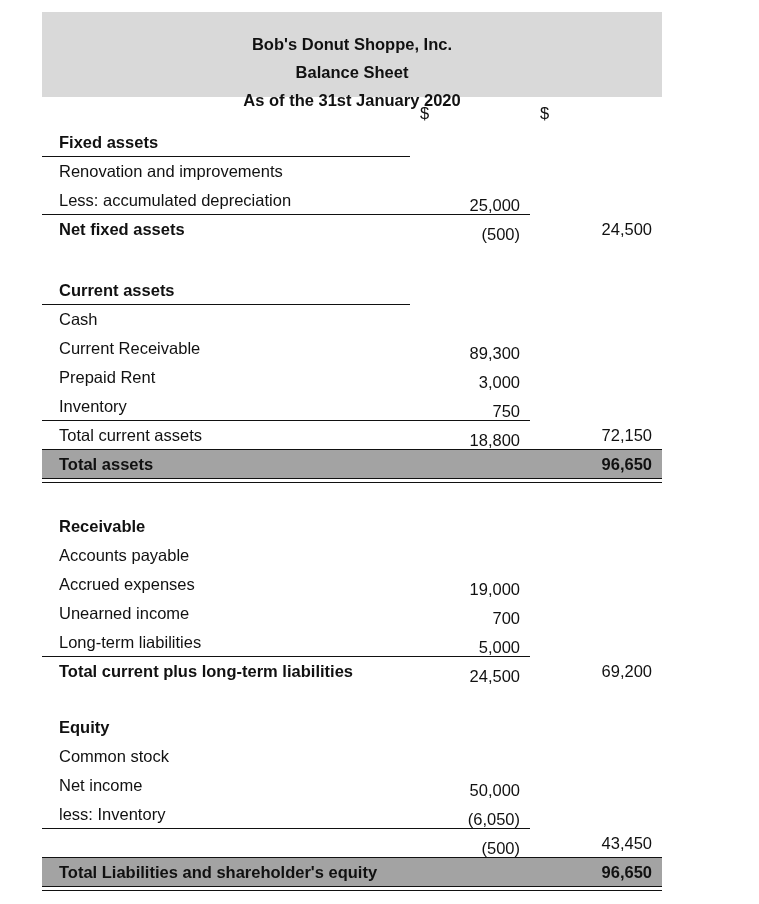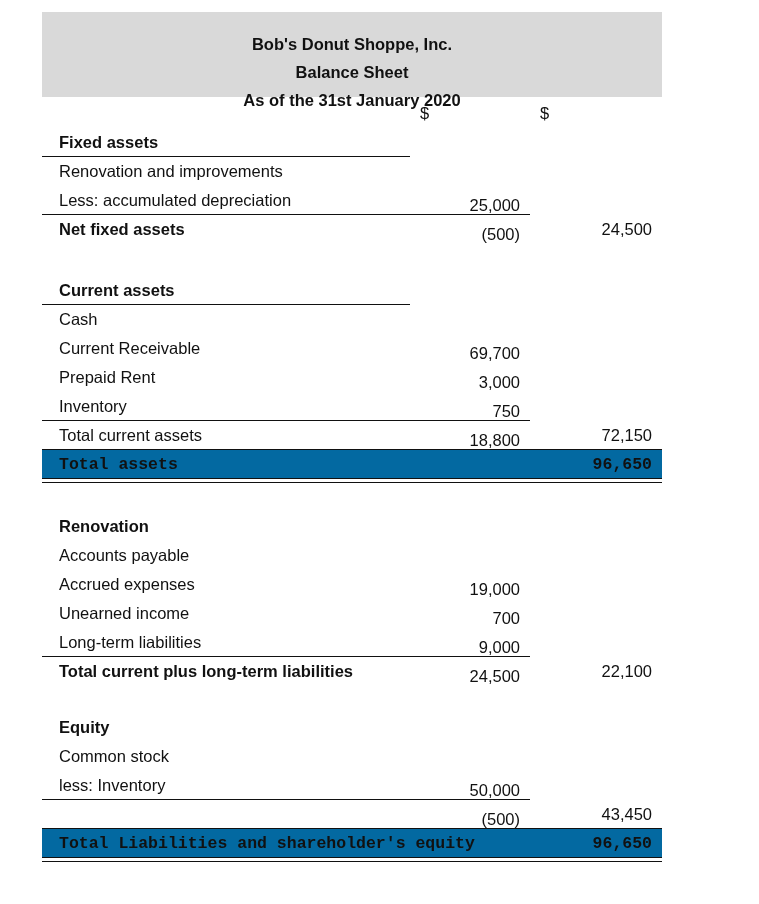--- a/index.html
+++ b/index.html
@@ -21,21 +21,21 @@
     .row .c1 { position: absolute; right: 142px; top: 5px; text-align: right; white-space: nowrap; margin-top: 34px; }
     .row .c2 { position: absolute; right: 10px; top: 5px; text-align: right; white-space: nowrap; }
     .bold { font-weight: bold; }
     .dollar-row { height: 31px; }
     .dollar-row .d1 { position: absolute; left: 378px; top: 7px; }
     .dollar-row .d2 { position: absolute; left: 498px; top: 7px; }
     .line-lbl { position: absolute; left: 0; width: 368px; height: 0; border-bottom: 1.5px solid #111; }
     .line-full-c1 { position: absolute; left: 0; width: 488px; height: 0; border-bottom: 1.5px solid #111; }
     .line-all { position: absolute; left: 0; width: 620px; height: 0; border-bottom: 1.5px solid #111; }
     .dbl { position: absolute; left: 0; width: 620px; height: 3px; border-top: 1.5px solid #111; border-bottom: 1.5px solid #111; }
-    .shade { background: #0369a1; font-family: Liberation Mono, monospace; }
+    .shade { background: #a3a3a3; }
     .spacer2 { height: 32px; }
   </style>
 </head>
 <body>
 
 <div class="sheet">
 
   <div class="hdr">
     <div class="t1">Bob's Donut Shoppe, Inc.</div>
     <div>Balance Sheet</div>
@@ -66,21 +66,21 @@
   </div>
 
   <div class="spacer2"></div>
 
   <div class="row">
     <span class="lbl bold">Current assets</span>
     <div class="line-lbl" style="bottom:0;"></div>
   </div>
   <div class="row">
     <span class="lbl">Cash</span>
-    <span class="c1">69,700</span>
+    <span class="c1">89,300</span>
   </div>
   <div class="row">
     <span class="lbl">Current Receivable</span>
     <span class="c1">3,000</span>
   </div>
   <div class="row">
     <span class="lbl">Prepaid Rent</span>
     <span class="c1">750</span>
   </div>
   <div class="row">
@@ -95,52 +95,56 @@
   </div>
   <div class="row shade">
     <span class="lbl bold">Total assets</span>
     <span class="c2 bold">96,650</span>
     <div class="dbl" style="bottom:-4px;"></div>
   </div>
 
   <div class="spacer2" style="height:33px;"></div>
 
   <div class="row">
-    <span class="lbl bold">Renovation</span>
+    <span class="lbl bold">Receivable</span>
   </div>
   <div class="row">
     <span class="lbl">Accounts payable</span>
     <span class="c1">19,000</span>
   </div>
   <div class="row">
     <span class="lbl">Accrued expenses</span>
     <span class="c1">700</span>
   </div>
   <div class="row">
     <span class="lbl">Unearned income</span>
-    <span class="c1">9,000</span>
+    <span class="c1">5,000</span>
   </div>
   <div class="row">
     <span class="lbl">Long-term liabilities</span>
     <span class="c1">24,500</span>
     <div class="line-full-c1" style="bottom:0;"></div>
   </div>
   <div class="row">
     <span class="lbl bold">Total current plus long-term liabilities</span>
-    <span class="c2">22,100</span>
+    <span class="c2">69,200</span>
   </div>
 
   <div class="spacer2" style="height:27px;"></div>
 
   <div class="row">
     <span class="lbl bold">Equity</span>
   </div>
   <div class="row">
     <span class="lbl">Common stock</span>
     <span class="c1">50,000</span>
+  </div>
+  <div class="row">
+    <span class="lbl">Net income</span>
+    <span class="c1">(6,050)</span>
   </div>
   <div class="row">
     <span class="lbl">less: Inventory</span>
     <span class="c1">(500)</span>
     <div class="line-full-c1" style="bottom:0;"></div>
   </div>
   <div class="row">
     <span class="c2">43,450</span>
     <div class="line-all" style="bottom:0;"></div>
   </div>

